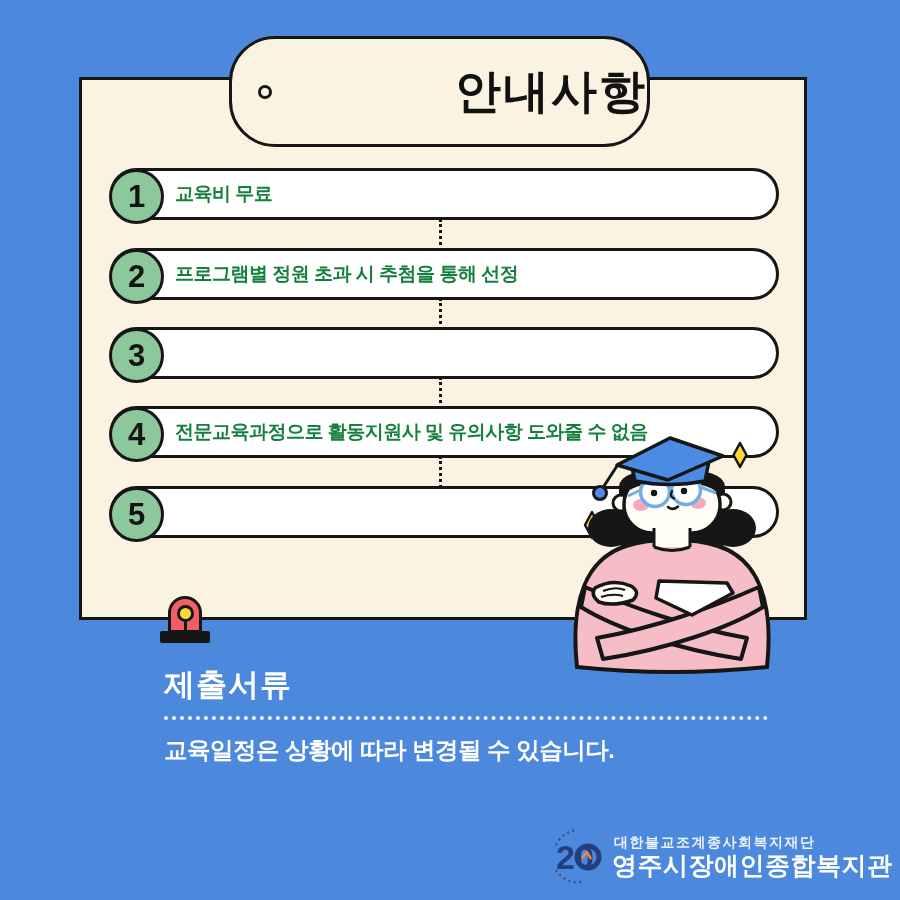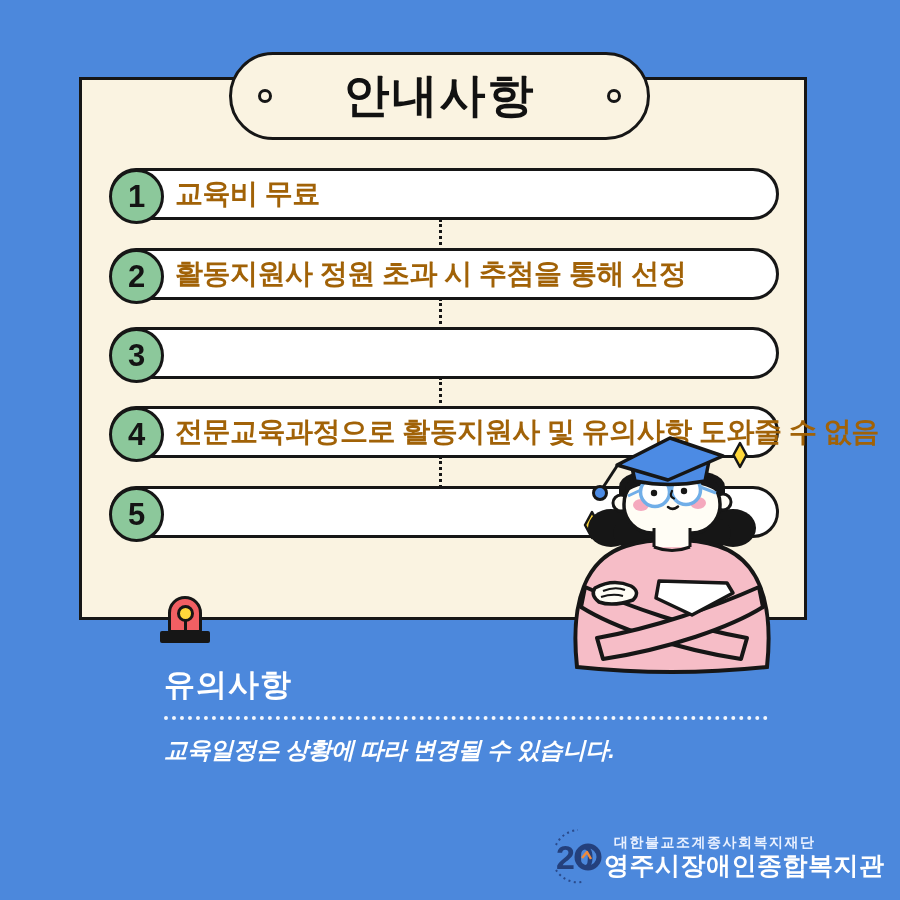--- a/index.html
+++ b/index.html
@@ -9,41 +9,41 @@
     background:#4C88DC;
     font-family:"Liberation Sans", sans-serif;
   }
   
   .card{
     position:absolute;left:79px;top:77px;width:728px;height:543px;
     background:#FAF3E1;border:3px solid #161616;z-index:1;
   }
   
   .title-pill{
-    position:absolute;left:229px;top:52px;width:421px;height:88px;
+    position:absolute;left:229px;top:36px;width:421px;height:111px;
     background:#FAF3E1;border:3px solid #161616;border-radius:46px;
-    z-index:4;display:flex;align-items:center;justify-content:center;
+    z-index:4;display:flex;align-items:center;justify-content:flex-end;
   }
   .title-pill .title-text{
     font-size:46px;font-weight:900;color:#111;letter-spacing:2px;
   }
   .rivet{
     position:absolute;top:50%;margin-top:-7px;width:14px;height:14px;
     border:3px solid #161616;border-radius:50%;background:#FAF3E1;
   }
   .rivet.left{left:26px;}
   .rivet.right{right:26px;}
   
   .row{
     position:absolute;left:110px;width:669px;height:52px;
     background:#FFFFFF;border:3px solid #161616;border-radius:27px;
     z-index:2;display:flex;align-items:center;
   }
   .row-text{
-    padding-left:62px;font-size:28px;font-weight:700;color:#a16207;
+    padding-left:62px;font-size:19px;font-weight:700;color:#15803d;
     white-space:nowrap;letter-spacing:-0.5px;
   }
   .badge{
     position:absolute;left:-4px;top:-2px;width:55px;height:55px;
     background:#8CC89B;border:3px solid #161616;border-radius:50%;
     display:flex;align-items:center;justify-content:center;
     font-size:31px;font-weight:600;color:#141414;
   }
   .conn{
     position:absolute;left:439px;width:0;height:32px;
@@ -71,31 +71,31 @@
   .caution-title{
     position:absolute;left:164px;top:664px;font-size:31px;font-weight:900;
     color:#FFFFFF;letter-spacing:1px;z-index:2;
   }
   .dotted-rule{
     position:absolute;left:164px;top:716px;width:604px;height:0;
     border-top:4px dotted rgba(255,255,255,0.92);z-index:2;
   }
   .caution-text{
     position:absolute;left:164px;top:734px;font-size:23.5px;font-weight:600;
-    color:#FFFFFF;letter-spacing:-0.5px;z-index:2;font-style:italic;
+    color:#FFFFFF;letter-spacing:-0.5px;z-index:2;
   }
   
   .footer{position:absolute;left:548px;top:822px;width:340px;height:68px;z-index:2;}
   .anniv-logo{position:absolute;left:0;top:4px;width:60px;height:60px;}
   .org-small{
     position:absolute;left:66px;top:12px;font-size:14px;font-weight:700;
     color:#EAF1FF;letter-spacing:1.5px;white-space:nowrap;
   }
   .org-large{
-    position:absolute;left:56px;top:27px;font-size:25px;font-weight:800;
+    position:absolute;left:64px;top:27px;font-size:25px;font-weight:800;
     color:#FFFFFF;letter-spacing:0.5px;white-space:nowrap;
   }
 </style>
 </head>
 <body>
 
 <div class="stage">
 
   <div class="card"></div>
 
@@ -103,21 +103,21 @@
   <div class="conn" style="top:298px"></div>
   <div class="conn" style="top:377px"></div>
   <div class="conn" style="top:456px"></div>
 
   <div class="row" style="top:168px">
     <div class="badge">1</div>
     <div class="row-text">교육비 무료</div>
   </div>
   <div class="row" style="top:248px">
     <div class="badge">2</div>
-    <div class="row-text">활동지원사 정원 초과 시 추첨을 통해 선정</div>
+    <div class="row-text">프로그램별 정원 초과 시 추첨을 통해 선정</div>
   </div>
   <div class="row" style="top:327px">
     <div class="badge">3</div>
   </div>
   <div class="row" style="top:406px">
     <div class="badge">4</div>
     <div class="row-text">전문교육과정으로 활동지원사 및 유의사항 도와줄 수 없음</div>
   </div>
   <div class="row" style="top:486px">
     <div class="badge">5</div>
@@ -180,21 +180,21 @@
     <path d="M99,93 V112 M135,93 V112" stroke="#161616" stroke-width="3"></path>
     <path d="M99,112 Q117,119 135,112" fill="none" stroke="#161616" stroke-width="3"></path>
 
     <path d="M30,152 C75,172 135,193 192,203 L186,224 C120,214 58,192 26,172 Z" fill="#F6BDC7" stroke="#161616" stroke-width="4" stroke-linejoin="round"></path>
     <path d="M204,152 C159,172 99,193 42,203 L48,224 C114,214 176,192 208,172 Z" fill="#F6BDC7" stroke="#161616" stroke-width="4" stroke-linejoin="round"></path>
     <path d="M104,146 L172,148 L178,158 L137,180 L101,163 Z" fill="#FFFFFF" stroke="#161616" stroke-width="3.5" stroke-linejoin="round"></path>
     <path d="M40,153 Q58,143 76,151 Q86,157 78,165 Q58,172 44,167 Q35,160 40,153 Z" fill="#FFFDF5" stroke="#161616" stroke-width="3.5" stroke-linejoin="round"></path>
     <path d="M48,156 Q60,151 70,155 M46,162 Q58,158 68,161" fill="none" stroke="#161616" stroke-width="2"></path>
   </svg>
 
-  <div class="caution-title">유의사항</div>
+  <div class="caution-title">제출서류</div>
   <div class="dotted-rule"></div>
   <div class="caution-text">교육일정은 상황에 따라 변경될 수 있습니다.</div>
 
   <div class="footer">
     <svg class="anniv-logo" viewBox="0 0 60 60">
       <path d="M8,19 A26,26 0 0 1 30,4" fill="none" stroke="#24407C" stroke-width="2" stroke-dasharray="2 3.5" opacity="0.85"></path>
       <path d="M8,44 A26,26 0 0 0 34,56" fill="none" stroke="#24407C" stroke-width="2" stroke-dasharray="2 3.5" opacity="0.85"></path>
       <text x="8" y="43" font-family="Liberation Sans, sans-serif" font-size="34" font-weight="bold" fill="#24407C">20</text>
       <circle cx="40" cy="31" r="11" fill="none" stroke="#24407C" stroke-width="5"></circle>
       <path d="M34,32 L39,26 L43,33" fill="none" stroke="#F08A3C" stroke-width="2.5" stroke-linejoin="round"></path>

